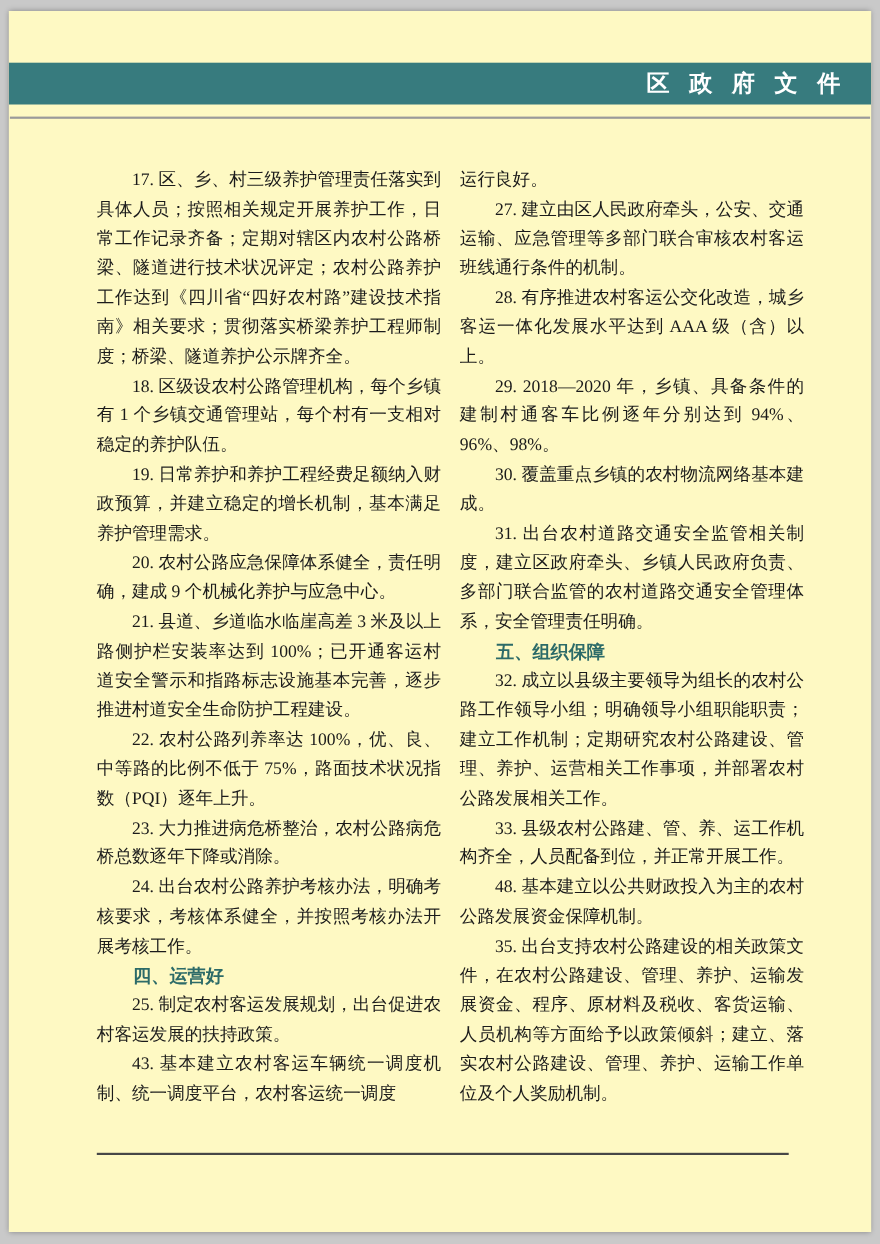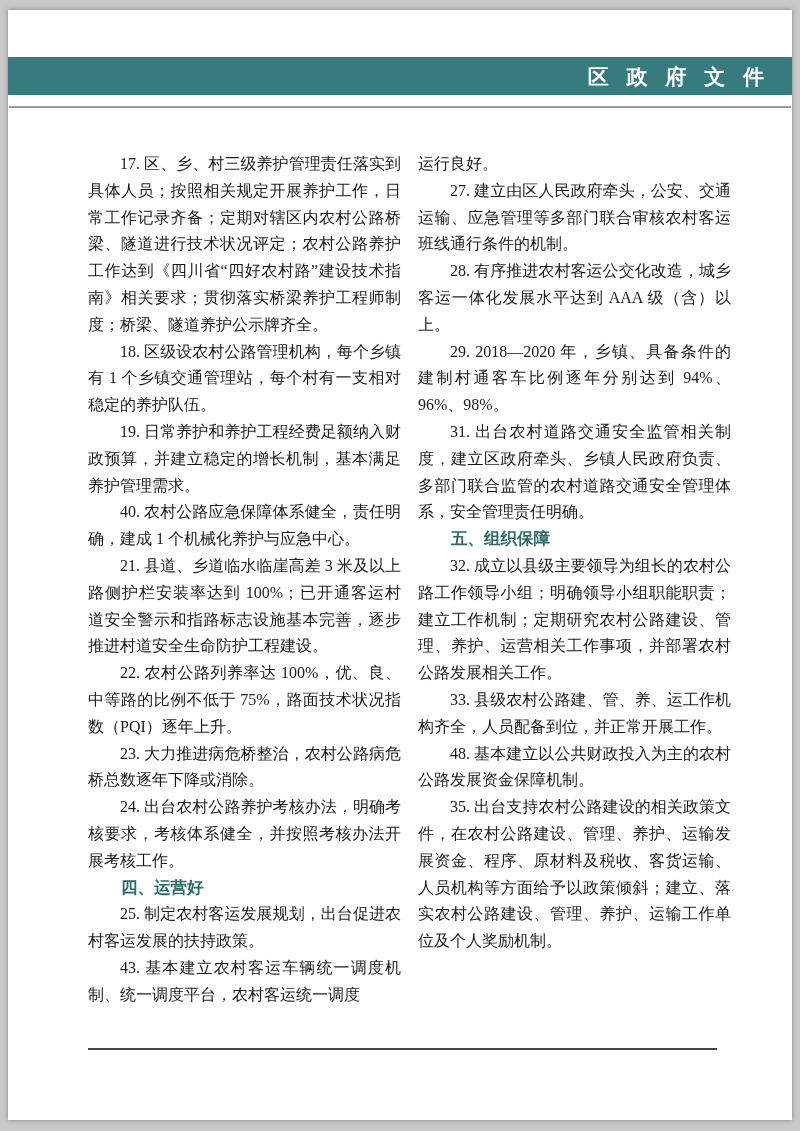--- a/index.html
+++ b/index.html
@@ -4,21 +4,21 @@
 <style>
   html,body{margin:0;padding:0;}
   body{
     width:800px;height:1131px;
     background:#c9c9c9;
     position:relative;
     font-family:"Liberation Serif","DejaVu Serif",serif;
   }
   .page{
     position:absolute;left:8px;right:8px;top:10px;bottom:11px;
-    background:#ffffff;
+    background:#fef9c3;
     box-shadow:0 0 5px rgba(0,0,0,.35);
     overflow:hidden;
   }
   .banner{
     position:absolute;left:0;right:0;top:47px;height:38px;
     background:var(--banner_bg,#377b7e);
     display:flex;align-items:center;justify-content:flex-end;
     padding-right:22px;box-sizing:border-box;
   }
   .banner-title{
@@ -70,35 +70,36 @@
     <span class="banner-title">区 政 府 文 件</span>
   </div>
   <div class="banner-rule"></div>
 
   <div class="columns">
 
     <div class="col">
       <p>17. 区、乡、村三级养护管理责任落实到具体人员；按照相关规定开展养护工作，日常工作记录齐备；定期对辖区内农村公路桥梁、隧道进行技术状况评定；农村公路养护工作达到《四川省“四好农村路”建设技术指南》相关要求；贯彻落实桥梁养护工程师制度；桥梁、隧道养护公示牌齐全。</p>
       <p>18. 区级设农村公路管理机构，每个乡镇有 1 个乡镇交通管理站，每个村有一支相对稳定的养护队伍。</p>
       <p>19. 日常养护和养护工程经费足额纳入财政预算，并建立稳定的增长机制，基本满足养护管理需求。</p>
-      <p>40. 农村公路应急保障体系健全，责任明确，建成 1 个机械化养护与应急中心。</p>
+      <p>20. 农村公路应急保障体系健全，责任明确，建成 9 个机械化养护与应急中心。</p>
       <p>21. 县道、乡道临水临崖高差 3 米及以上路侧护栏安装率达到 100%；已开通客运村道安全警示和指路标志设施基本完善，逐步推进村道安全生命防护工程建设。</p>
       <p>22. 农村公路列养率达 100%，优、良、中等路的比例不低于 75%，路面技术状况指数（PQI）逐年上升。</p>
       <p>23. 大力推进病危桥整治，农村公路病危桥总数逐年下降或消除。</p>
       <p>24. 出台农村公路养护考核办法，明确考核要求，考核体系健全，并按照考核办法开展考核工作。</p>
       <p class="heading">四、运营好</p>
       <p>25. 制定农村客运发展规划，出台促进农村客运发展的扶持政策。</p>
       <p>43. 基本建立农村客运车辆统一调度机制、统一调度平台，农村客运统一调度</p>
     </div>
 
     <div class="col">
       <p class="cont">运行良好。</p>
       <p>27. 建立由区人民政府牵头，公安、交通运输、应急管理等多部门联合审核农村客运班线通行条件的机制。</p>
       <p>28. 有序推进农村客运公交化改造，城乡客运一体化发展水平达到 AAA 级（含）以上。</p>
       <p>29. 2018—2020 年，乡镇、具备条件的建制村通客车比例逐年分别达到 94%、96%、98%。</p>
+      <p>30. 覆盖重点乡镇的农村物流网络基本建成。</p>
       <p>31. 出台农村道路交通安全监管相关制度，建立区政府牵头、乡镇人民政府负责、多部门联合监管的农村道路交通安全管理体系，安全管理责任明确。</p>
       <p class="heading">五、组织保障</p>
       <p>32. 成立以县级主要领导为组长的农村公路工作领导小组；明确领导小组职能职责；建立工作机制；定期研究农村公路建设、管理、养护、运营相关工作事项，并部署农村公路发展相关工作。</p>
       <p>33. 县级农村公路建、管、养、运工作机构齐全，人员配备到位，并正常开展工作。</p>
       <p>48. 基本建立以公共财政投入为主的农村公路发展资金保障机制。</p>
       <p>35. 出台支持农村公路建设的相关政策文件，在农村公路建设、管理、养护、运输发展资金、程序、原材料及税收、客货运输、人员机构等方面给予以政策倾斜；建立、落实农村公路建设、管理、养护、运输工作单位及个人奖励机制。</p>
     </div>
 
   </div>
 

